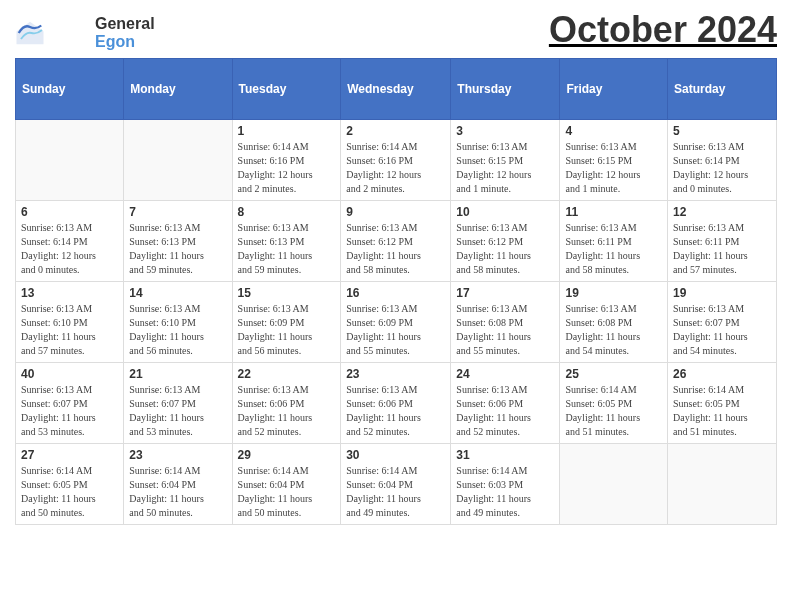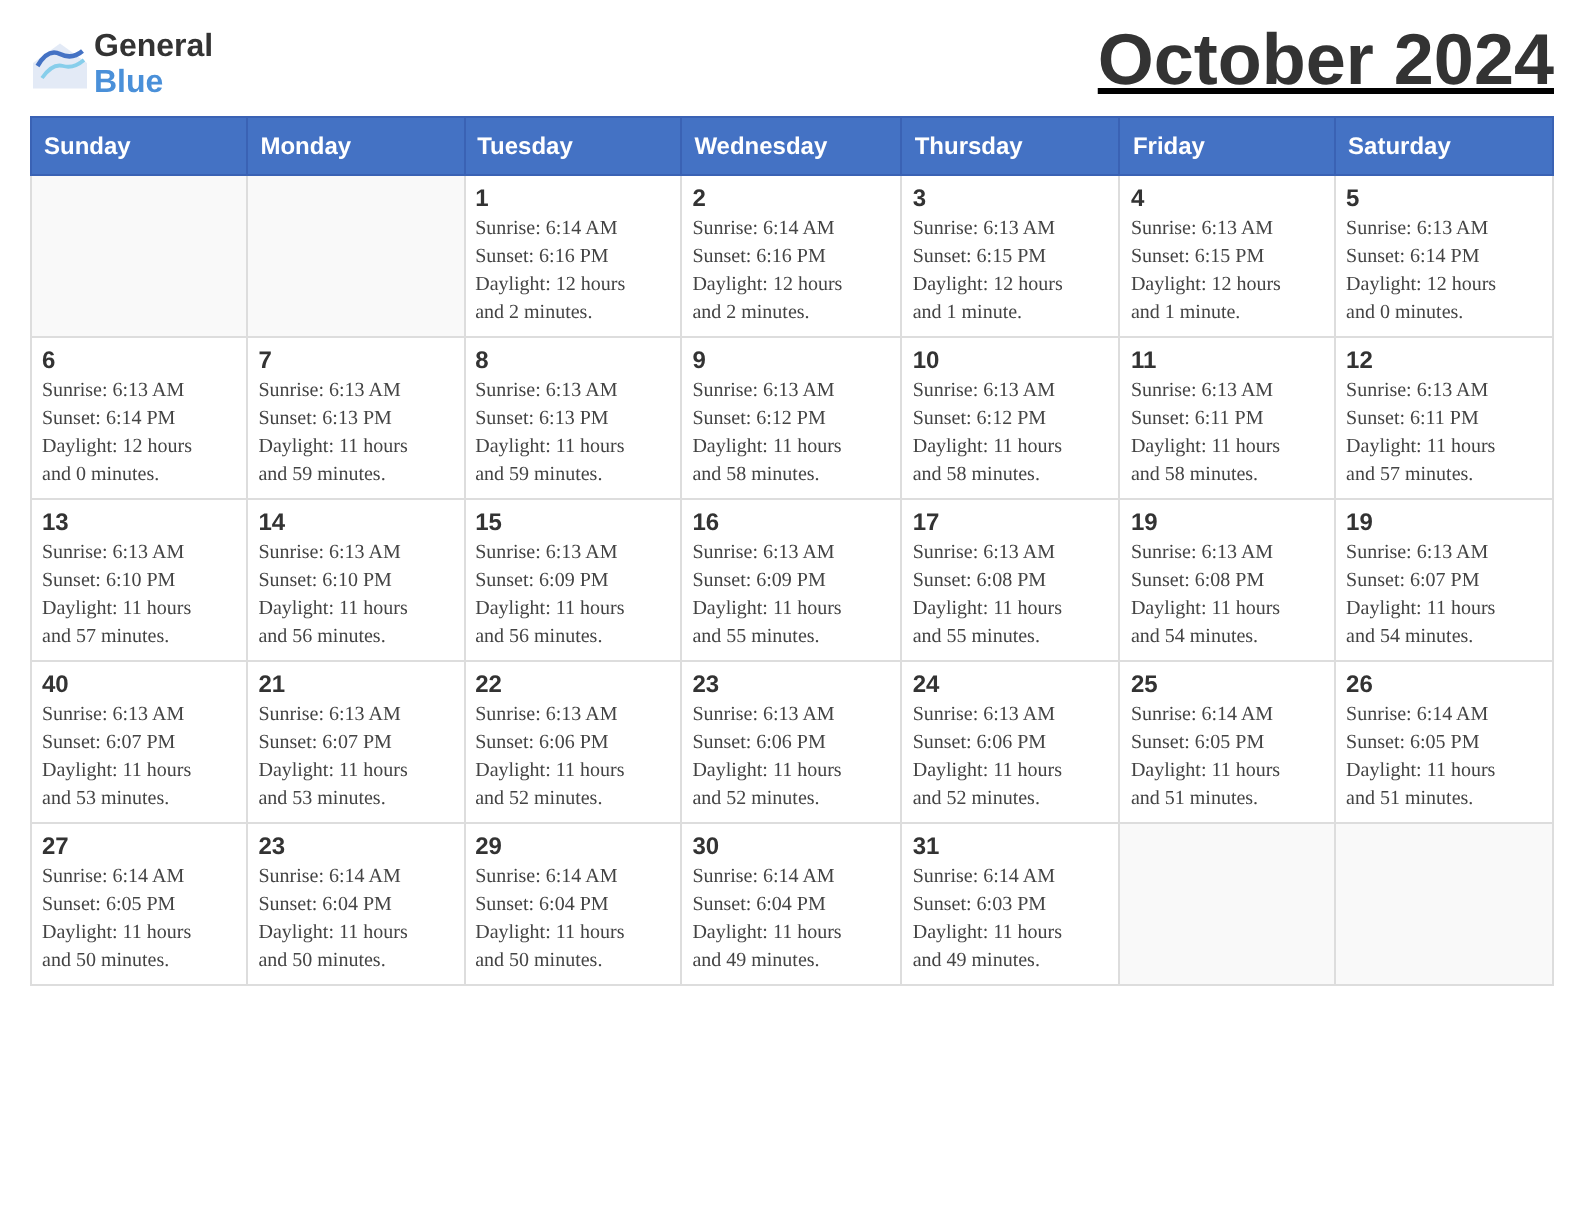--- a/index.html
+++ b/index.html
@@ -19,20 +19,21 @@
     .header {
       display: flex;
       justify-content: space-between;
       align-items: flex-start;
       margin-bottom: 8px;
     }
     .logo {
       display: flex;
       align-items: center;
       margin-top: 5px;
+      gap: 48px;
     }
     .logo-text {
       display: flex;
       flex-direction: column;
       line-height: 1.1;
     }
     .logo-general {
       font-size: 16px;
       font-weight: bold;
       color: #333;
@@ -64,21 +65,21 @@
     }
     .calendar {
       width: 100%;
       border-collapse: collapse;
       border: 1px solid #ccc;
     }
     .calendar th {
       background: #4472c4;
       color: #fff;
       text-align: left;
-      padding: 7px 6px;
+      padding: 23px 6px;
       font-size: 12px;
       font-weight: bold;
       border: 1px solid #3a62b4;
     }
     .calendar td {
       border: 1px solid #ddd;
       vertical-align: top;
       padding: 4px 5px;
       width: 113px;
       min-height: 80px;
@@ -110,21 +111,21 @@
   <div class="header">
     <div class="logo">
       <svg class="logo-icon" viewBox="0 0 40 40">
         <rect x="0" y="0" width="40" height="40" fill="white"></rect>
         <polygon points="20,5 38,18 38,35 2,35 2,18" fill="#4472c4" opacity="0.15"></polygon>
         <path d="M5 20 Q12 8 20 12 Q28 16 35 10" stroke="#4472c4" stroke-width="3" fill="none"></path>
         <path d="M8 28 Q15 18 22 20 Q29 22 36 16" stroke="#87CEEB" stroke-width="2.5" fill="none"></path>
       </svg>
       <div class="logo-text">
         <span class="logo-general">General</span>
-        <span class="logo-blue">Blue</span>
+        <span class="logo-blue">Egon</span>
       </div>
     </div>
     <div class="title-section">
       <div class="month-title">October 2024</div>
     </div>
   </div>
 
   <table class="calendar">
     <thead>
       <tr>

